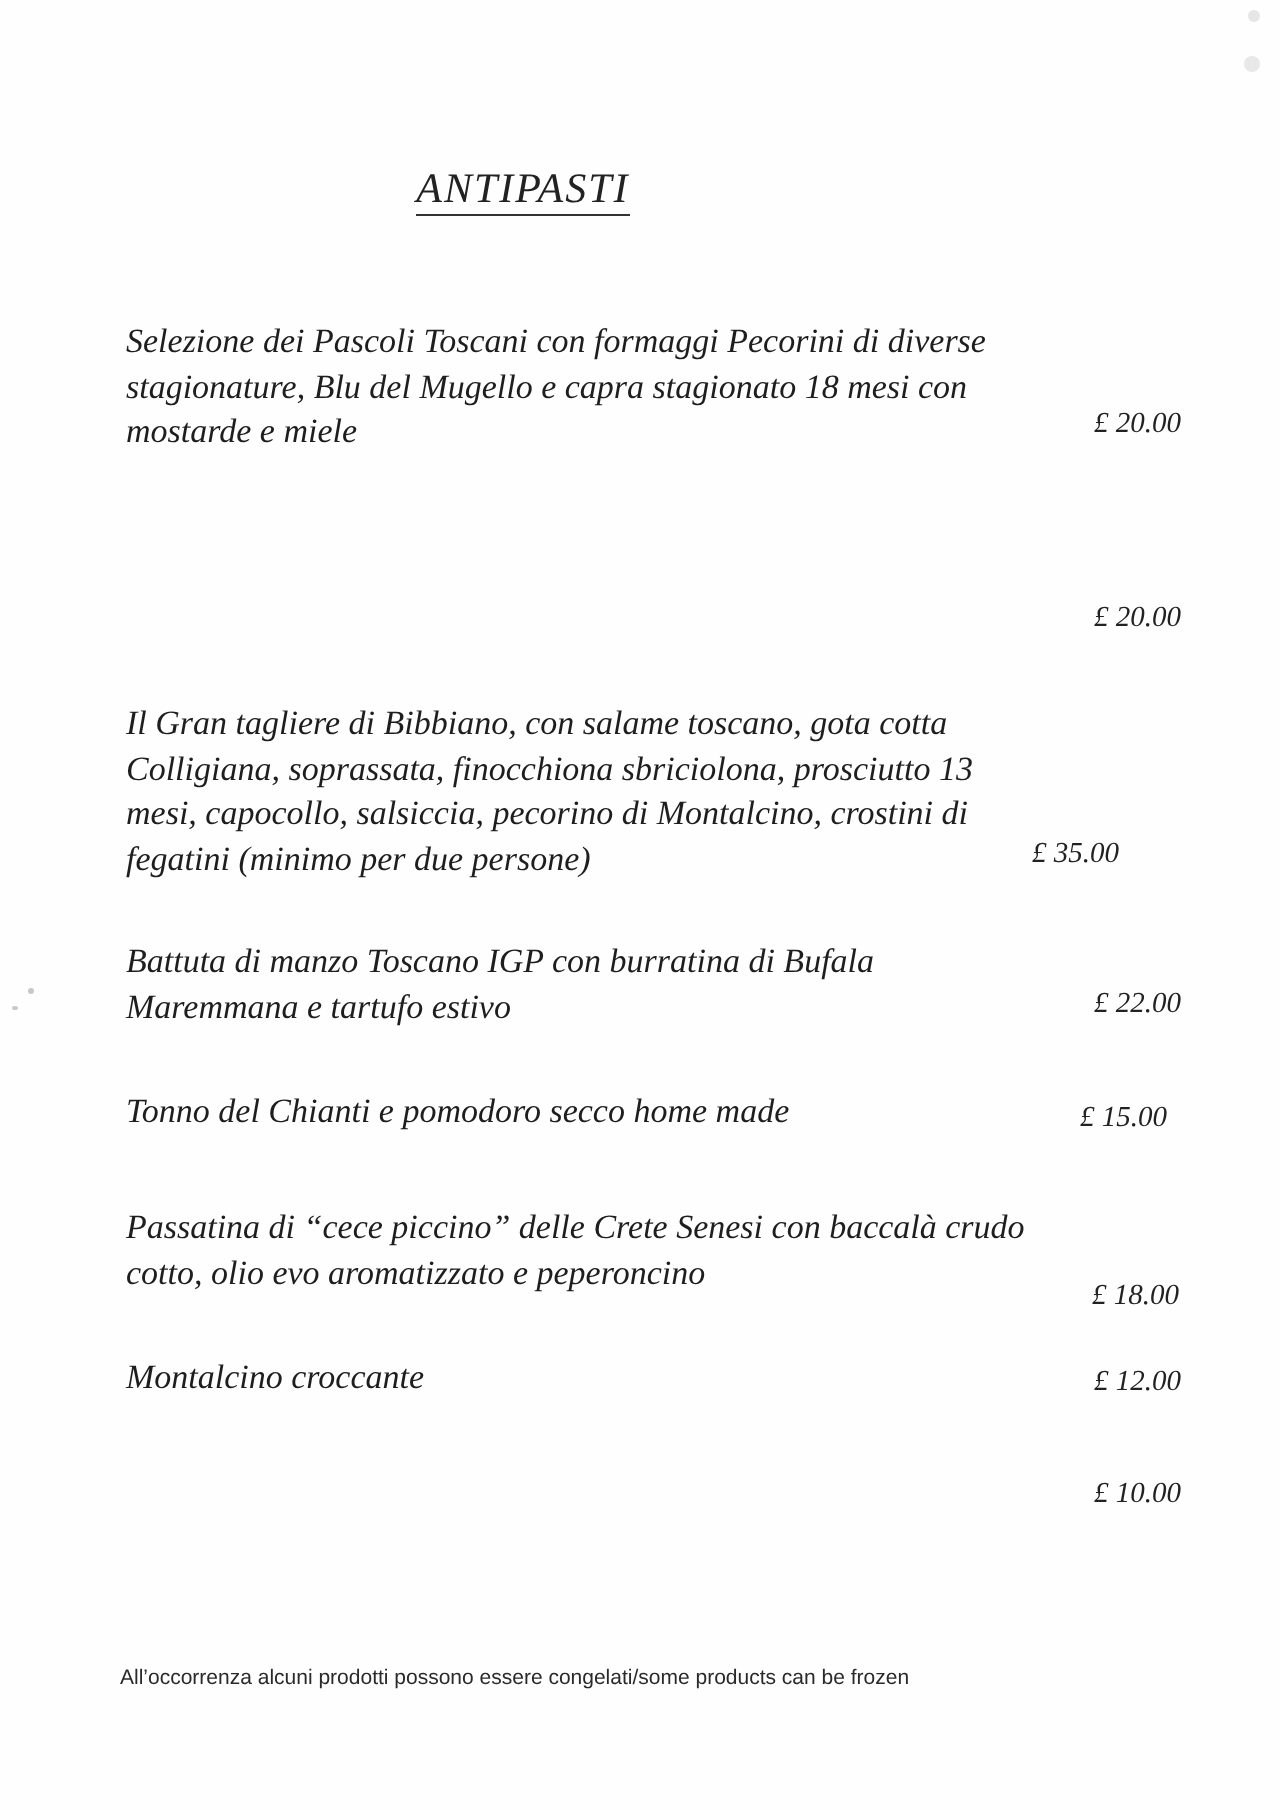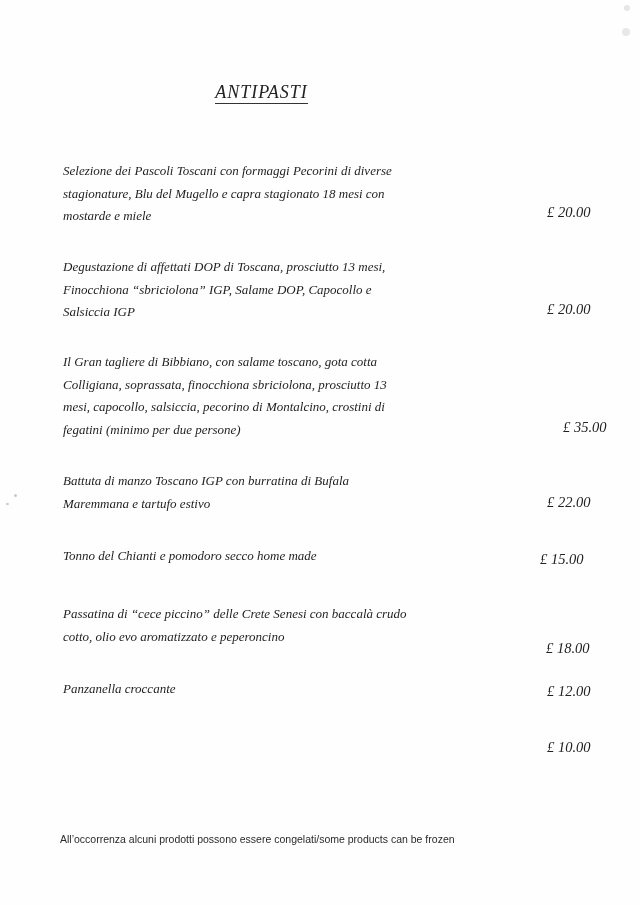--- a/index.html
+++ b/index.html
@@ -21,35 +21,35 @@
       width: 640px; height: 905px;
       background: #fefefe;
     }
     .title {
       position: absolute;
       left: 0; width: 523px;
       top: 82px;
       text-align: center;
       font-family: "Liberation Serif", "DejaVu Serif", serif;
       font-style: italic;
-      font-size: 18px;
+      font-size: 21px;
       letter-spacing: 1px;
       color: #222;
     }
     .title span {
       border-bottom: 1.5px solid #333;
       padding-bottom: 1px;
     }
     .item {
       position: absolute;
       left: 63px;
       width: 520px;
       font-family: "Liberation Serif", "DejaVu Serif", serif;
       font-style: italic;
-      font-size: 13px;
+      font-size: 17px;
       line-height: 22.5px;
       color: #1e1e1e;
     }
     .item .desc {
       display: block;
       white-space: pre-line;
       width: 470px;
     }
     .price {
       position: absolute;
@@ -89,54 +89,49 @@
     <span>ANTIPASTI</span>
   </div>
 
   <div class="item" style="top:160px;">
     <span class="desc">Selezione dei Pascoli Toscani con formaggi Pecorini di diverse
 stagionature, Blu del Mugello e capra stagionato 18 mesi con
 mostarde e miele</span>
   </div>
   <div class="price" style="left:523px;top:204px;">£ 20.00</div>
 
-  <div class="item" style="top:256px;">
-    <span class="desc">Degustazione di affettati DOP di Toscana, prosciutto 13 mesi,
-Finocchiona “sbriciolona” IGP, Salame DOP, Capocollo e
-Salsiccia IGP</span>
-  </div>
   <div class="price" style="left:523px;top:301px;">£ 20.00</div>
 
   <div class="item" style="top:351px;">
     <span class="desc">Il Gran tagliere di Bibbiano, con salame toscano, gota cotta
 Colligiana, soprassata, finocchiona sbriciolona, prosciutto 13
 mesi, capocollo, salsiccia, pecorino di Montalcino, crostini di
 fegatini (minimo per due persone)</span>
   </div>
-  <div class="price" style="left:539px;top:419px;text-align:center;">£ 35.00</div>
+  <div class="price" style="left:492px;top:419px;text-align:center;">£ 35.00</div>
 
   <div class="item" style="top:470px;">
     <span class="desc">Battuta di manzo Toscano IGP con burratina di Bufala
 Maremmana e tartufo estivo</span>
   </div>
   <div class="price" style="left:523px;top:494px;">£ 22.00</div>
 
   <div class="item" style="top:545px;">
     <span class="desc">Tonno del Chianti e pomodoro secco home made</span>
   </div>
   <div class="price" style="left:516px;top:551px;">£ 15.00</div>
 
   <div class="item" style="top:603px;">
     <span class="desc" style="width:530px;font-family:Liberation Serif, serif;">Passatina di “cece piccino” delle Crete Senesi  con baccalà crudo
 cotto, olio evo aromatizzato e peperoncino</span>
   </div>
   <div class="price" style="left:522px;top:640px;">£ 18.00</div>
 
   <div class="item" style="top:678px;">
-    <span class="desc">Panzanella croccante</span>
+    <span class="desc">Montalcino croccante</span>
   </div>
   <div class="price" style="left:523px;top:683px;">£ 12.00</div>
 
   <div class="price" style="left:523px;top:739px;">£ 10.00</div>
 
   <div class="footer">All’occorrenza alcuni prodotti possono essere congelati/some products can be frozen</div>
 
 </div>
 
 </body></html>

